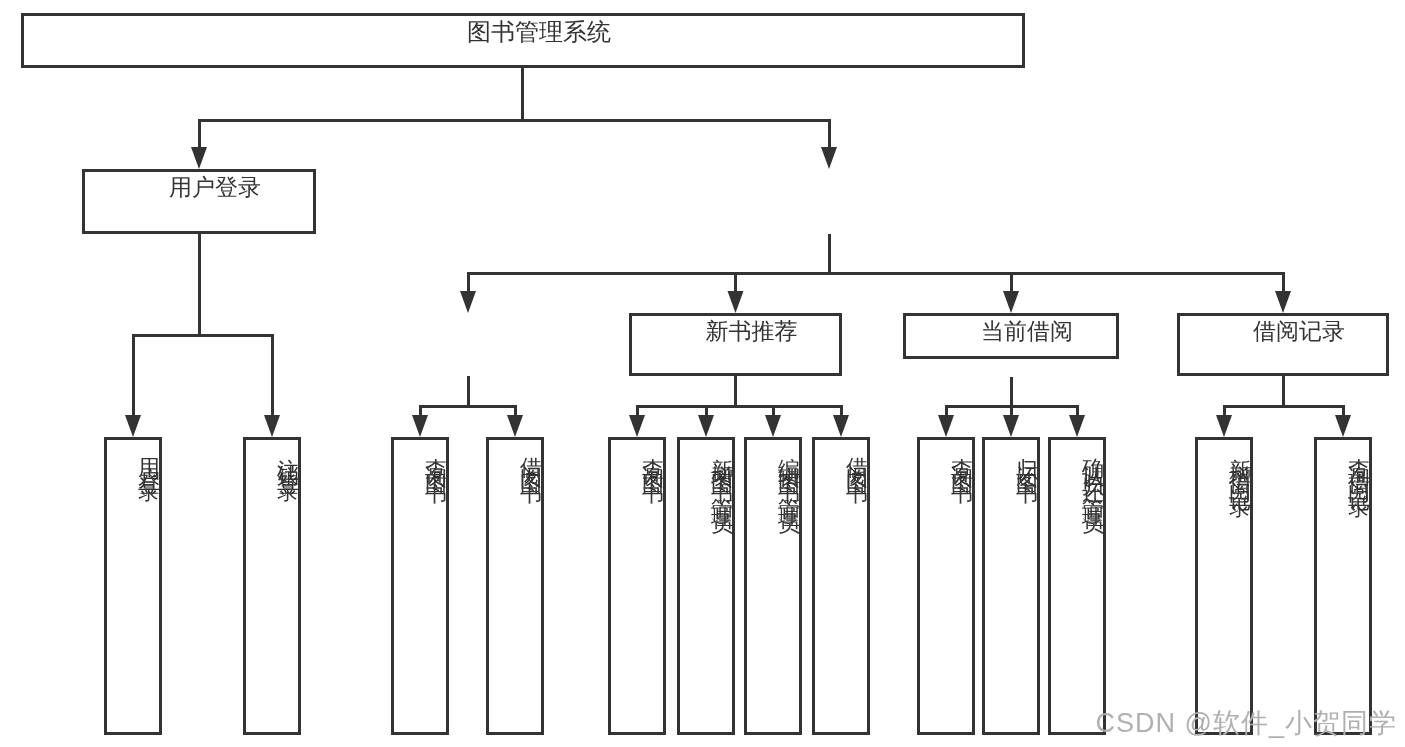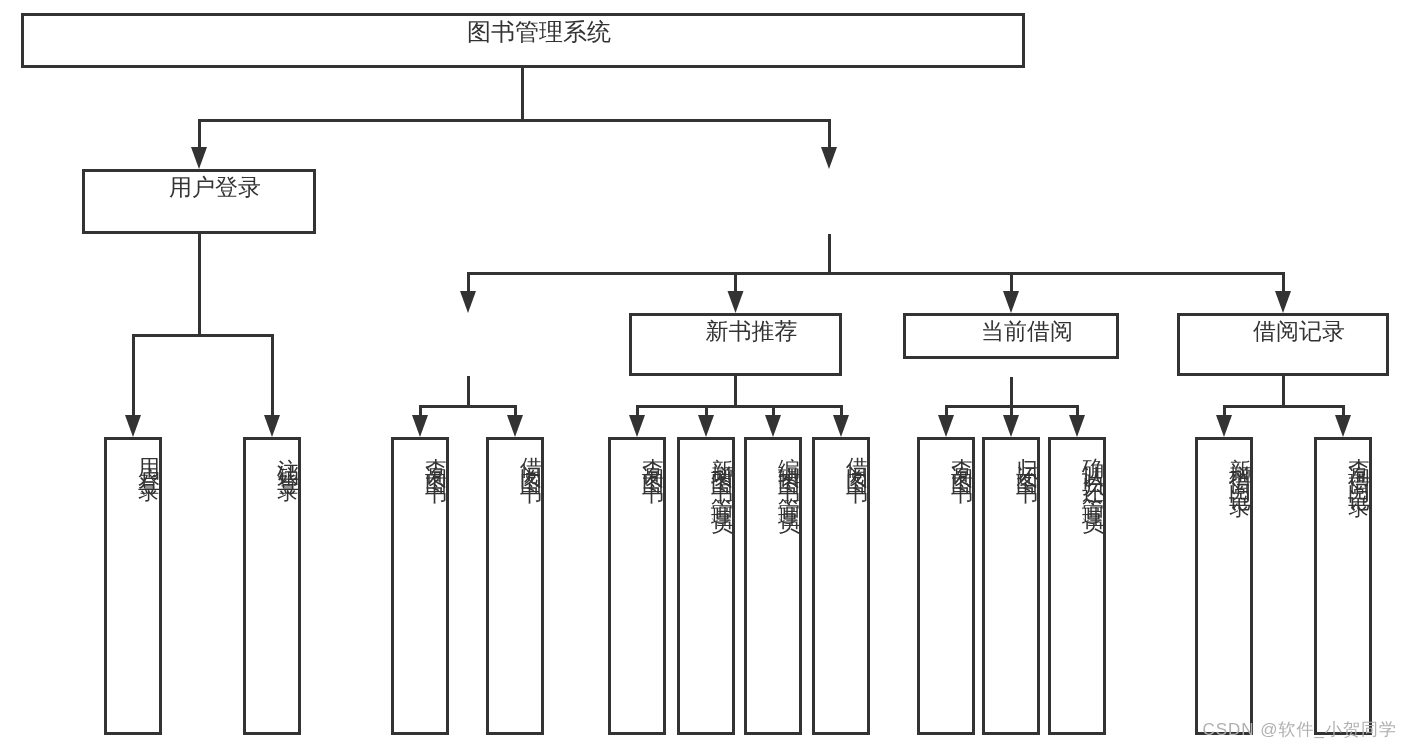--- a/index.html
+++ b/index.html
@@ -36,21 +36,21 @@
     writing-mode: vertical-rl;
     text-orientation: mixed;
     letter-spacing: 8px;
     line-height: 1;
     white-space: nowrap;
   }
   .watermark {
     position: absolute;
     right: 8px;
     bottom: 6px;
-    font-size: 17px;
+    font-size: 27px;
     letter-spacing: 1px;
     color: #b0b0b0;
     white-space: nowrap;
   }
 </style>
 </head>
 <body>
 
 <div id="canvas">
 

